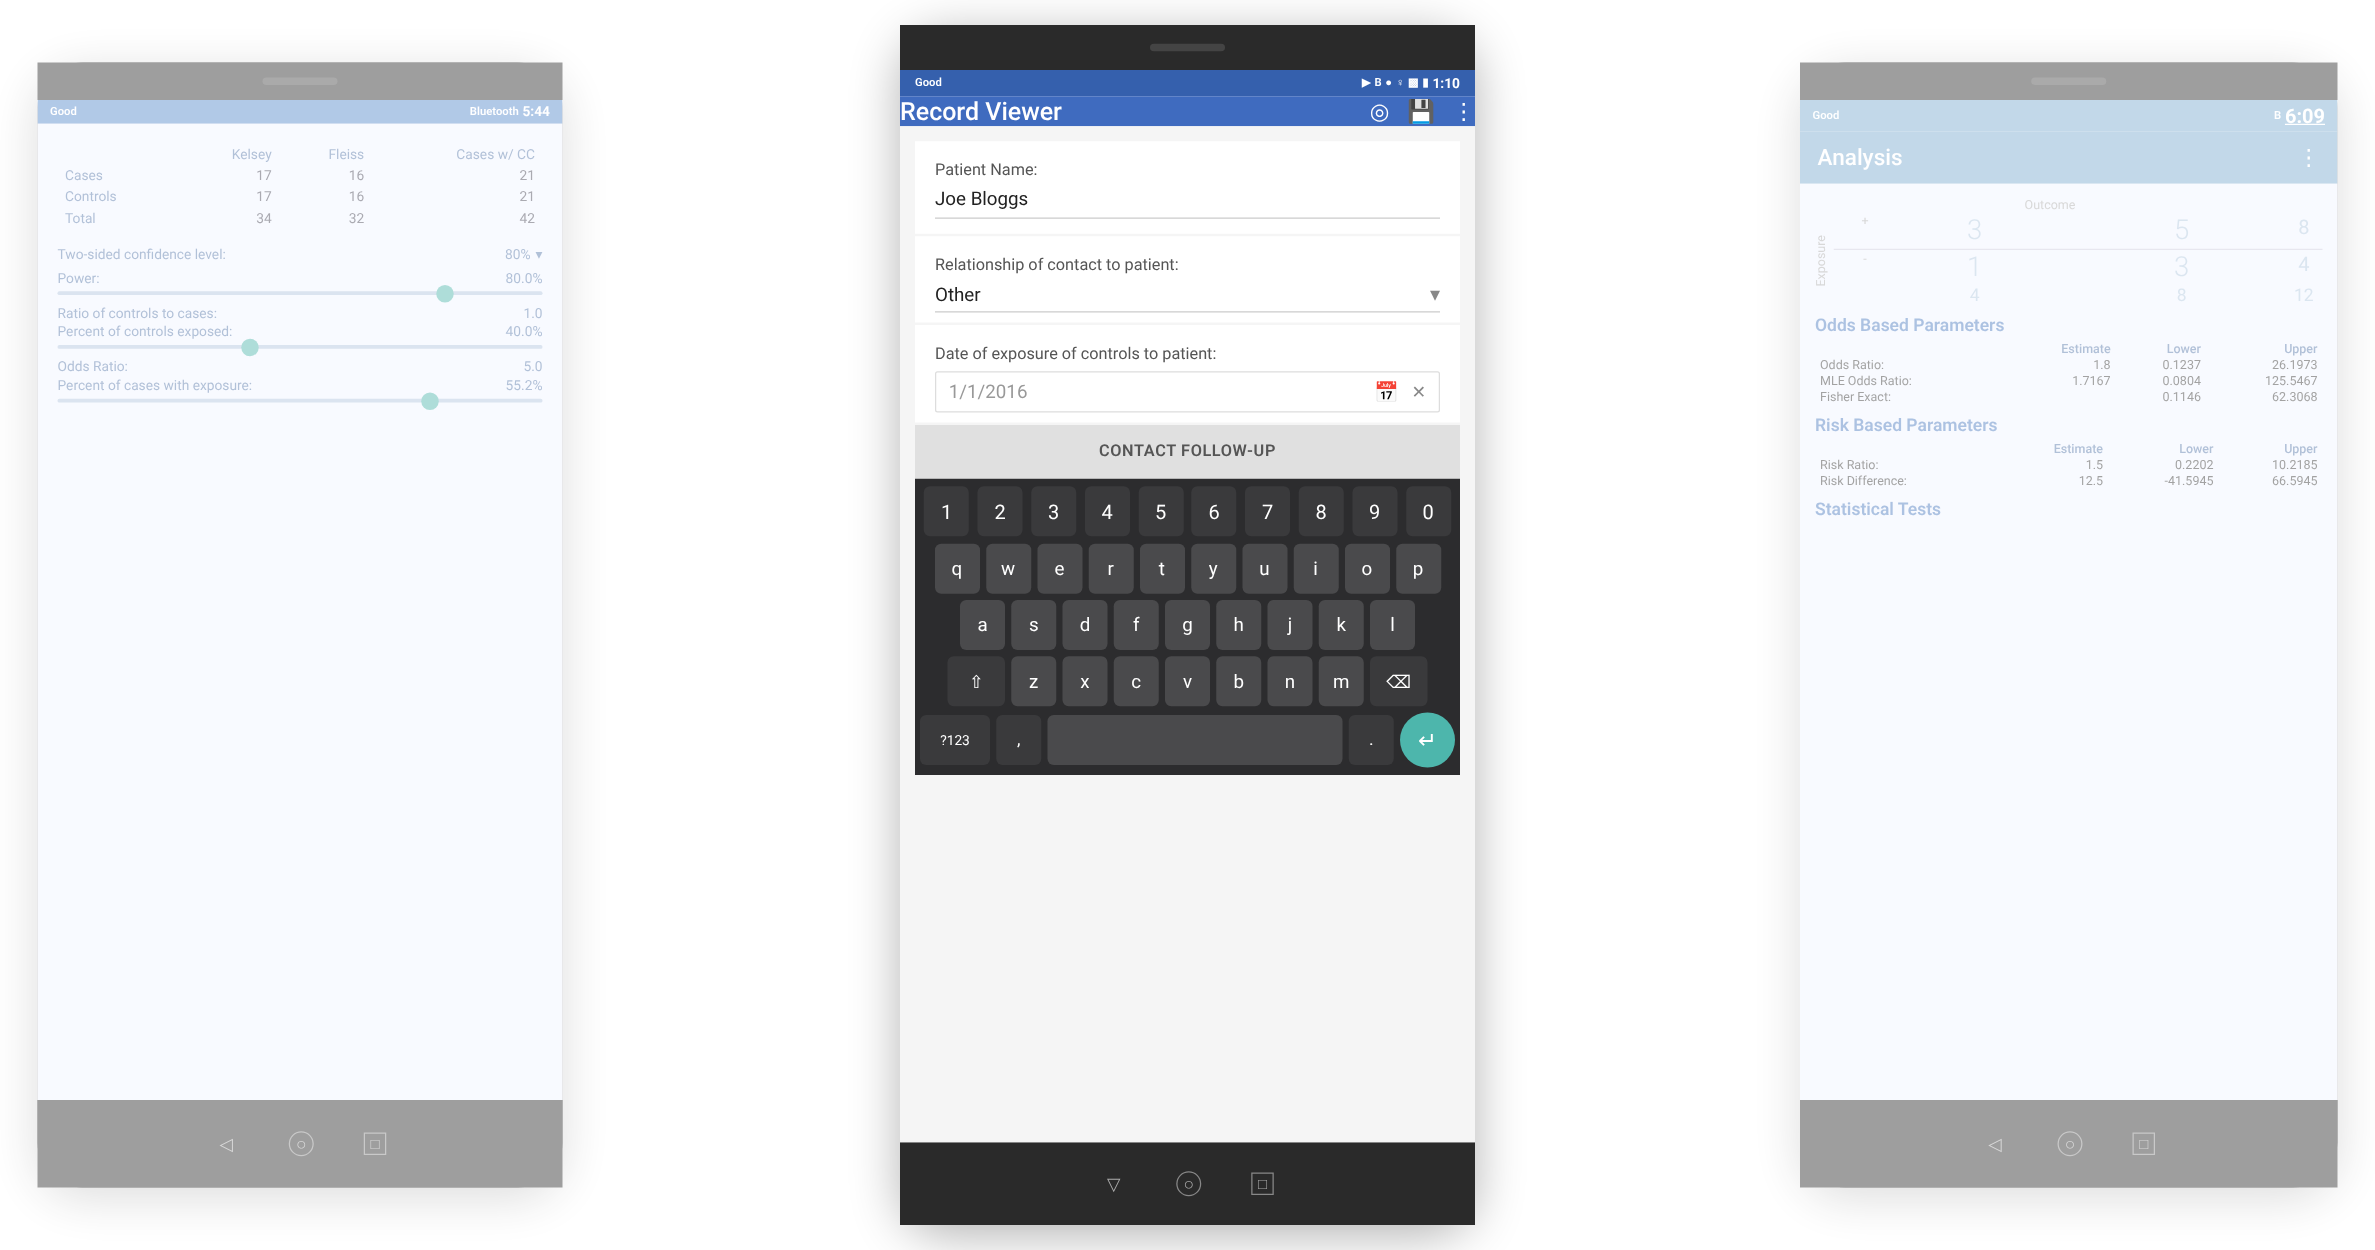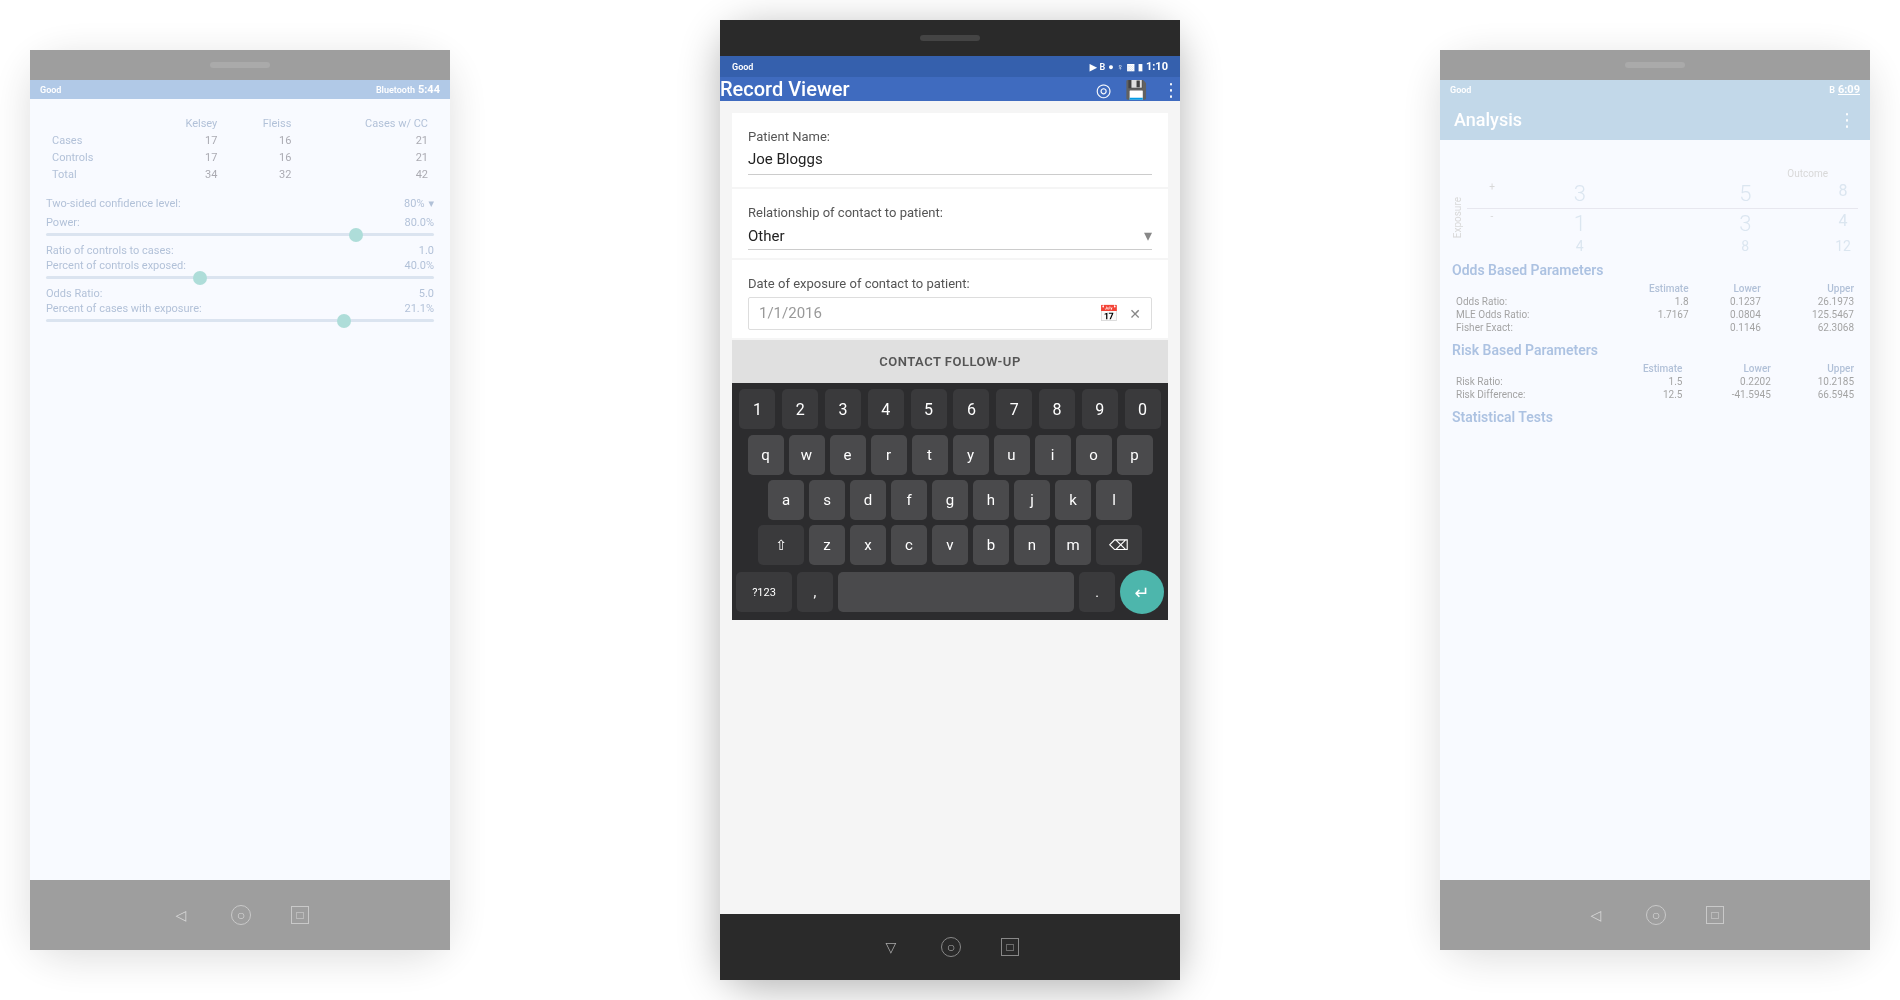--- a/index.html
+++ b/index.html
@@ -460,21 +460,21 @@
           <div class="slider-thumb" style="left:38%;"></div>
         </div>
 
         <div class="left-slider-row">
           <span class="left-slider-label">Odds Ratio:</span>
           <span class="left-slider-val">5.0</span>
         </div>
 
         <div class="left-slider-row">
           <span class="left-slider-label">Percent of cases with exposure:</span>
-          <span class="left-slider-val">21.1%</span>
+          <span class="left-slider-val">55.2%</span>
         </div>
         <div class="slider-track">
           <div class="slider-thumb" style="left:75%;"></div>
         </div>
       </div>
     </div>
     <div class="phone-bottom" style="height:70px;">
       <div class="nav-btn nav-tri">◁</div>
       <div class="nav-btn nav-circle">○</div>
       <div class="nav-btn nav-square">□</div>
@@ -518,21 +518,21 @@
             <div class="form-value">Joe Bloggs</div>
           </div>
           <div class="form-section">
             <div class="form-label">Relationship of contact to patient:</div>
             <div class="form-select-row">
               <span class="form-select-val">Other</span>
               <span class="form-dropdown-arrow">▾</span>
             </div>
           </div>
           <div class="form-section">
-            <div class="form-label">Date of exposure of contact to patient:</div>
+            <div class="form-label">Date of exposure of controls to patient:</div>
             <div class="form-date-row">
               <span class="form-date-val">1/1/2016</span>
               <div class="form-date-icons">
                 <span>📅</span>
                 <span style="font-size:14px;color:#888;">✕</span>
               </div>
             </div>
           </div>
           <div class="contact-btn">CONTACT FOLLOW-UP</div>
 
@@ -611,33 +611,33 @@
       <div class="phone-speaker"></div>
     </div>
     <div class="phone-screen" style="width:100%;height:800px;border-radius:0;">
 
       <div class="status-bar" style="background:#7aaad0;font-size:9px;padding:3px 10px;">
         <div class="status-left">
           <span>Good</span>
         </div>
         <div class="status-right">
           <span>B</span>
-          <span style="font-weight:bold;font-size:11px;text-decoration:underline;">6:09</span>
+          <span style="font-weight:bold;font-size:16px;text-decoration:underline;">6:09</span>
         </div>
       </div>
 
       <div style="background:#7aaad0;padding:10px 14px;display:flex;align-items:flex-end;">
         <span style="color:#fff;font-size:18px;font-weight:500;flex:1;">Analysis</span>
         <span style="color:#fff;font-size:18px;">⋮</span>
       </div>
 
       <div class="right-content">
 
         <div style="margin-bottom:8px;">
-          <div style="text-align:right;padding-right:30px;font-size:10px;color:#aaa;margin-bottom:2px;margin-top:16px;">Outcome</div>
+          <div style="text-align:center;padding-right:30px;font-size:10px;color:#aaa;margin-bottom:2px;">Outcome</div>
           <div style="display:flex;align-items:flex-start;">
 
             <div style="writing-mode:vertical-rl;transform:rotate(180deg);font-size:10px;color:#aaa;margin-right:4px;align-self:center;">Exposure</div>
             <div style="flex:1;">
 
               <div style="display:grid;grid-template-columns:30px 1fr 1fr 30px;margin-bottom:0;">
                 <div style="font-size:10px;color:#aaa;text-align:center;padding-left:20px;">+</div>
                 <div style="font-size:22px;font-weight:300;color:#b0c8e0;text-align:center;">3</div>
                 <div style="font-size:22px;font-weight:300;color:#b0c8e0;text-align:center;">5</div>
                 <div style="font-size:16px;color:#b0c8e0;text-align:center;">8</div>

